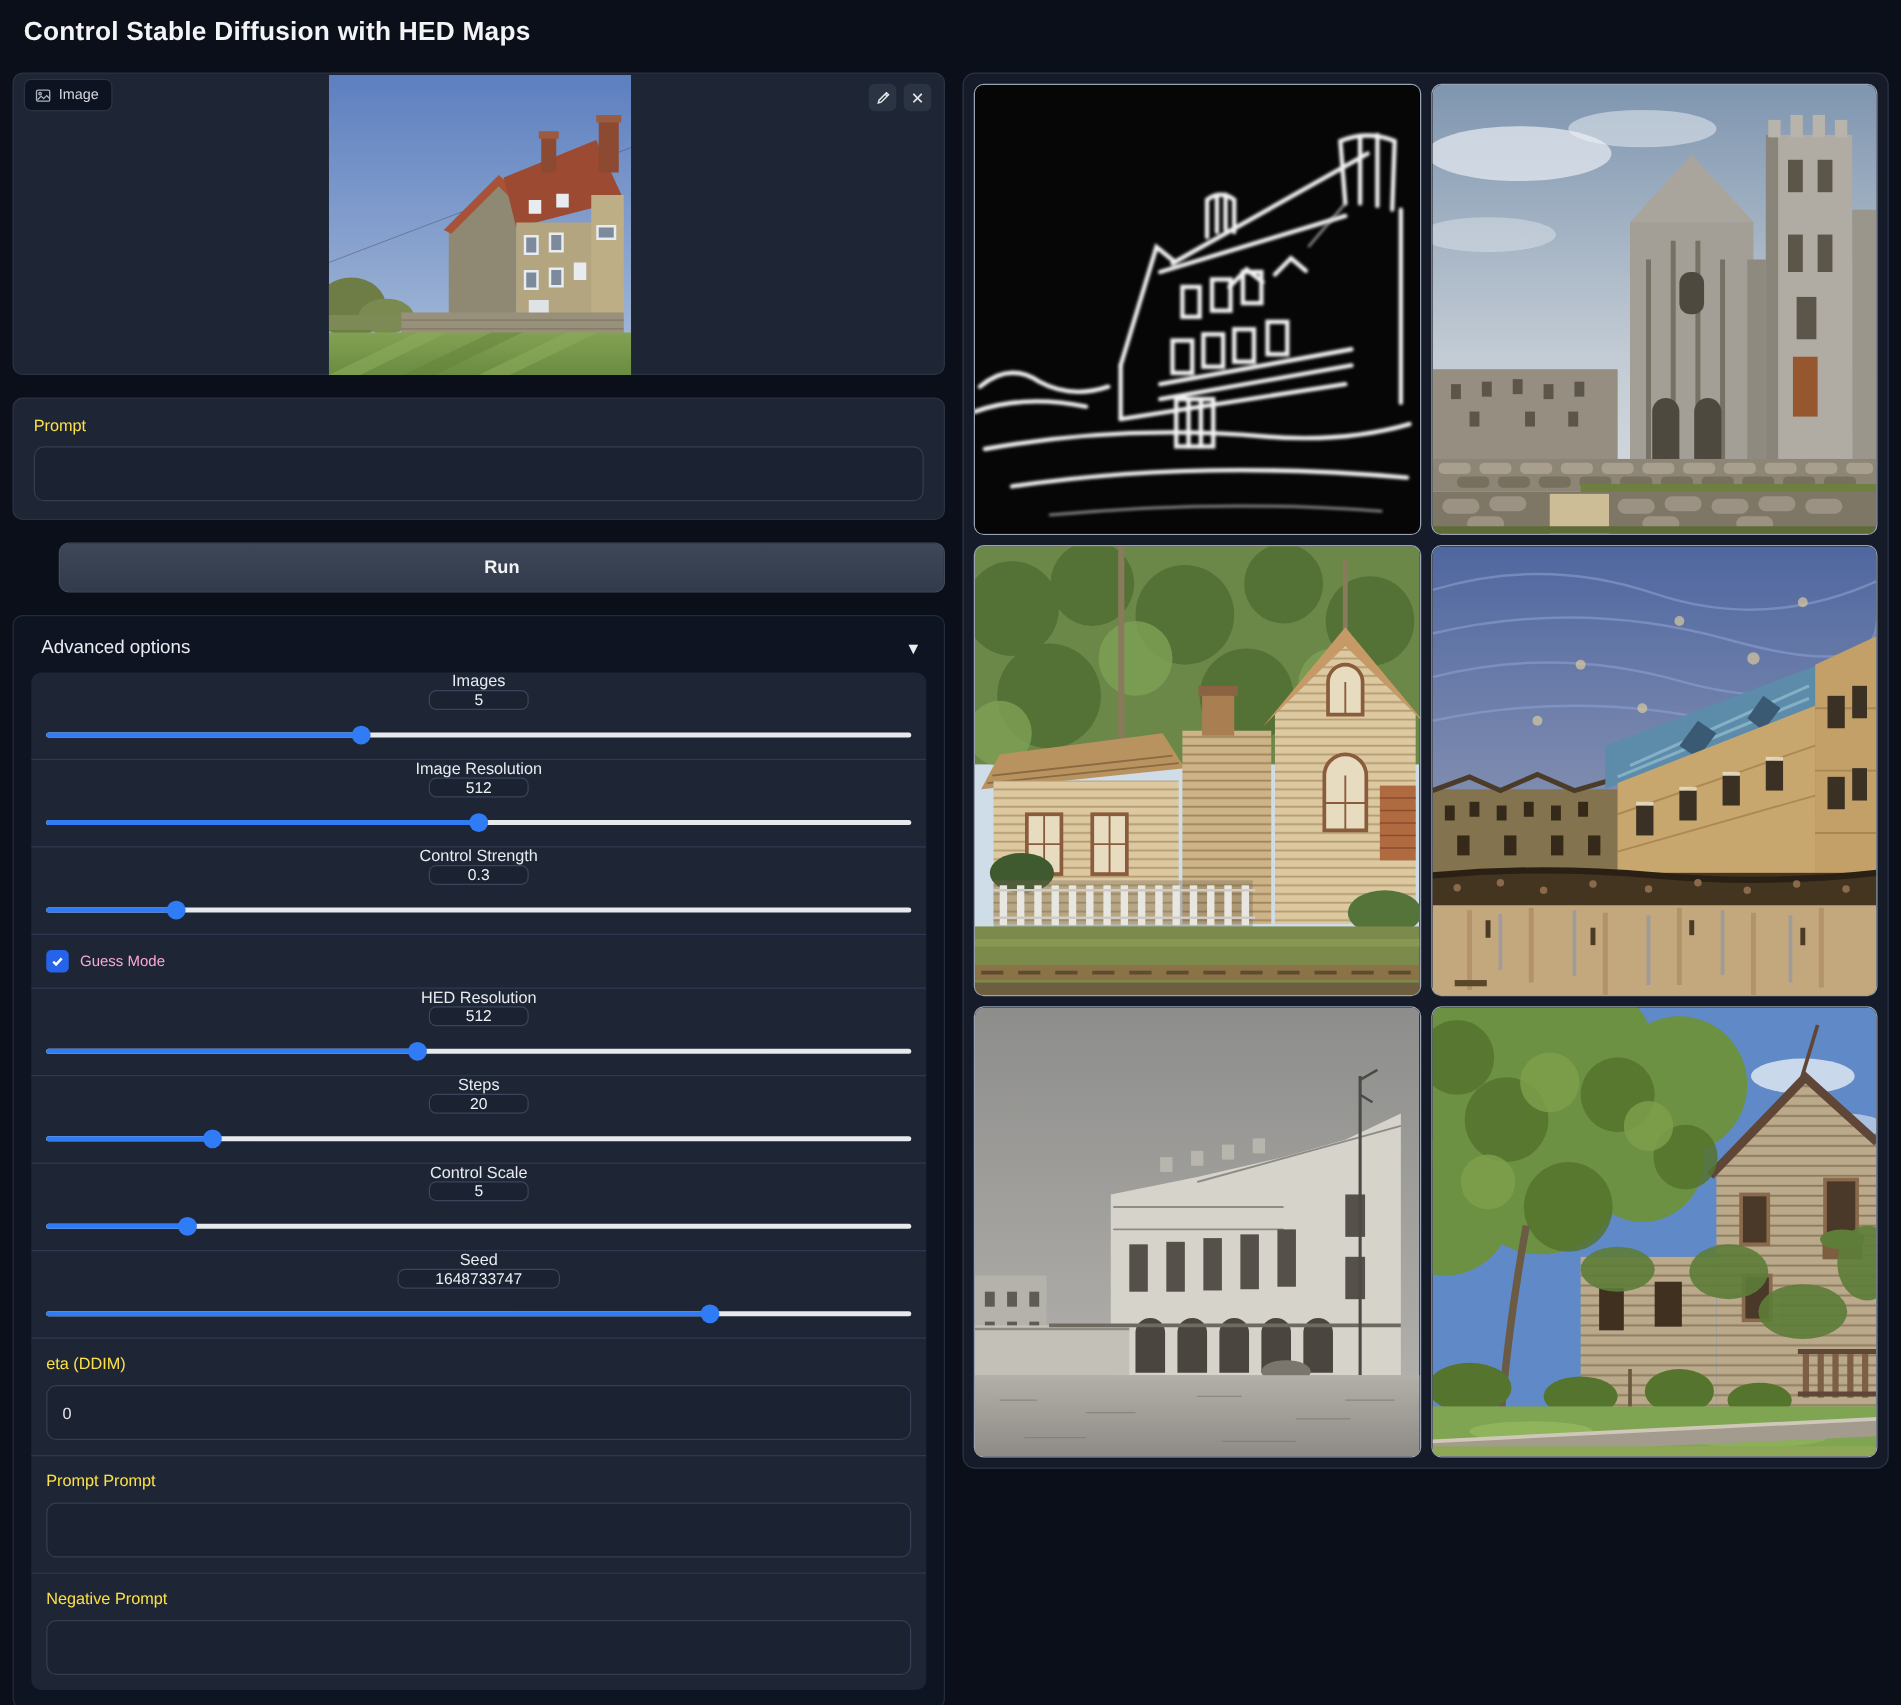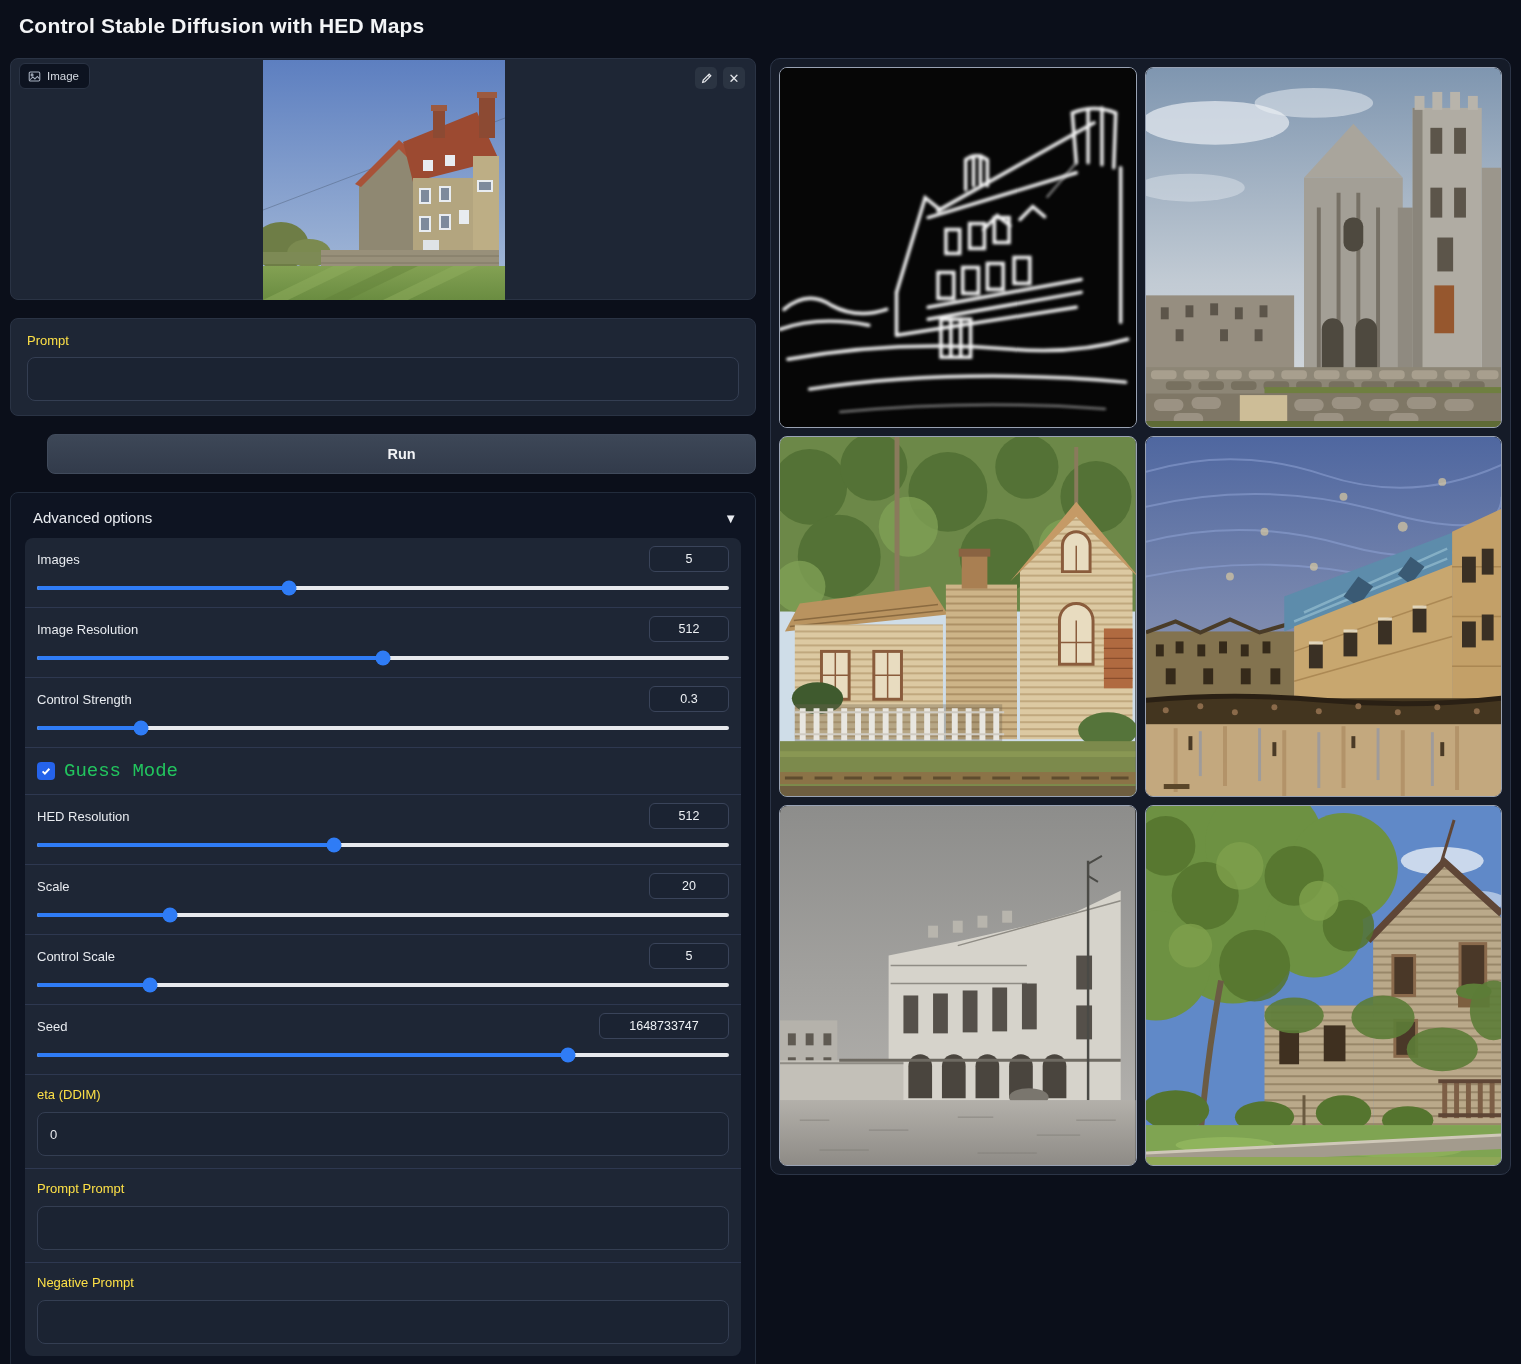--- a/index.html
+++ b/index.html
@@ -37,36 +37,36 @@
            color:#f1f3f6;font-weight:700;font-size:14.5px;display:flex;align-items:center;justify-content:center;cursor:pointer;margin-left:37px;}
 
   
   .advanced{background:#0e1422;border:1px solid #222c3c;border-radius:8px;padding:14px;}
   .acc-header{display:flex;justify-content:space-between;align-items:flex-end;padding:2px 4px 12px 8px;cursor:pointer;}
   .acc-title{font-size:15px;color:#e8ebf0;}
   .acc-caret{font-size:13px;color:#e8ebf0;}
   .options-block{background:#1e2635;border-radius:8px;overflow:hidden;}
   .opt-row{padding:12px 12px;border-bottom:1px solid #2e3850;}
   .opt-row:last-child{border-bottom:none;}
-  .sl-head{display:flex;justify-content:space-between;align-items:center;height:18px;margin-bottom:12px;}
+  .sl-head{display:flex;justify-content:flex-end;align-items:center;height:18px;margin-bottom:12px;flex-direction:column;}
   .sl-label{font-size:13px;color:#e8ebf0;}
   .valbox{min-width:80px;height:26px;box-sizing:border-box;border:1px solid #3a445a;border-radius:6px;
           background:#1b2332;display:flex;align-items:center;justify-content:center;
           font-size:12.5px;color:#eef1f5;padding:0 6px;}
   .valbox.wide{min-width:130px;}
   .track-wrap{position:relative;height:15px;}
   .track{position:absolute;left:0;right:0;top:50%;height:4px;transform:translateY(-50%);
          background:#e7e9ed;border-radius:2px;}
   .fill{position:absolute;left:0;top:0;height:100%;background:#2f7cf6;border-radius:2px;}
   .handle{position:absolute;top:50%;width:15px;height:15px;border-radius:50%;background:#2f7cf6;
           transform:translate(-50%,-50%);cursor:pointer;}
   .check-row{display:flex;align-items:center;gap:9px;padding:12px 12px;cursor:pointer;}
   .cb{width:18px;height:18px;border-radius:4px;background:#2563eb;display:flex;align-items:center;justify-content:center;flex:none;}
   .cb svg{width:12px;height:12px;stroke:#fff;stroke-width:2.6;fill:none;}
-  .check-label{font-size:19px;color:#22c55e;font-family:Liberation Mono, monospace;}
+  .check-label{font-size:12px;color:#f9a8d4;}
   .input-row .field-label{margin-bottom:10px;}
 
   
   .gallery{position:absolute;left:770px;top:58px;width:741px;height:1117px;box-sizing:border-box;
            background:#151b28;border:1px solid #2c3547;border-radius:10px;padding:8px;
            display:grid;grid-template-columns:1fr 1fr;grid-auto-rows:361px;gap:8px;}
   .g-item{border:1px solid #99a2b3;border-radius:8px;overflow:hidden;background:#000;margin:0;cursor:pointer;}
   .g-item svg{display:block;width:100%;height:100%;}
 </style>
 </head>
@@ -219,21 +219,21 @@
           <div class="track-wrap">
             <div class="track">
                 <div class="fill" style="width: 42.9%;"></div>
               </div>
             <div class="handle" style="left: 42.9%;"></div>
           </div>
         </div>
 
         <div class="opt-row">
           <div class="sl-head">
-            <span class="sl-label">Scale</span>
+            <span class="sl-label">Steps</span>
             <span class="valbox">20</span>
           </div>
           <div class="track-wrap">
             <div class="track">
                 <div class="fill" style="width: 19.2%;"></div>
               </div>
             <div class="handle" style="left: 19.2%;"></div>
           </div>
         </div>
 

